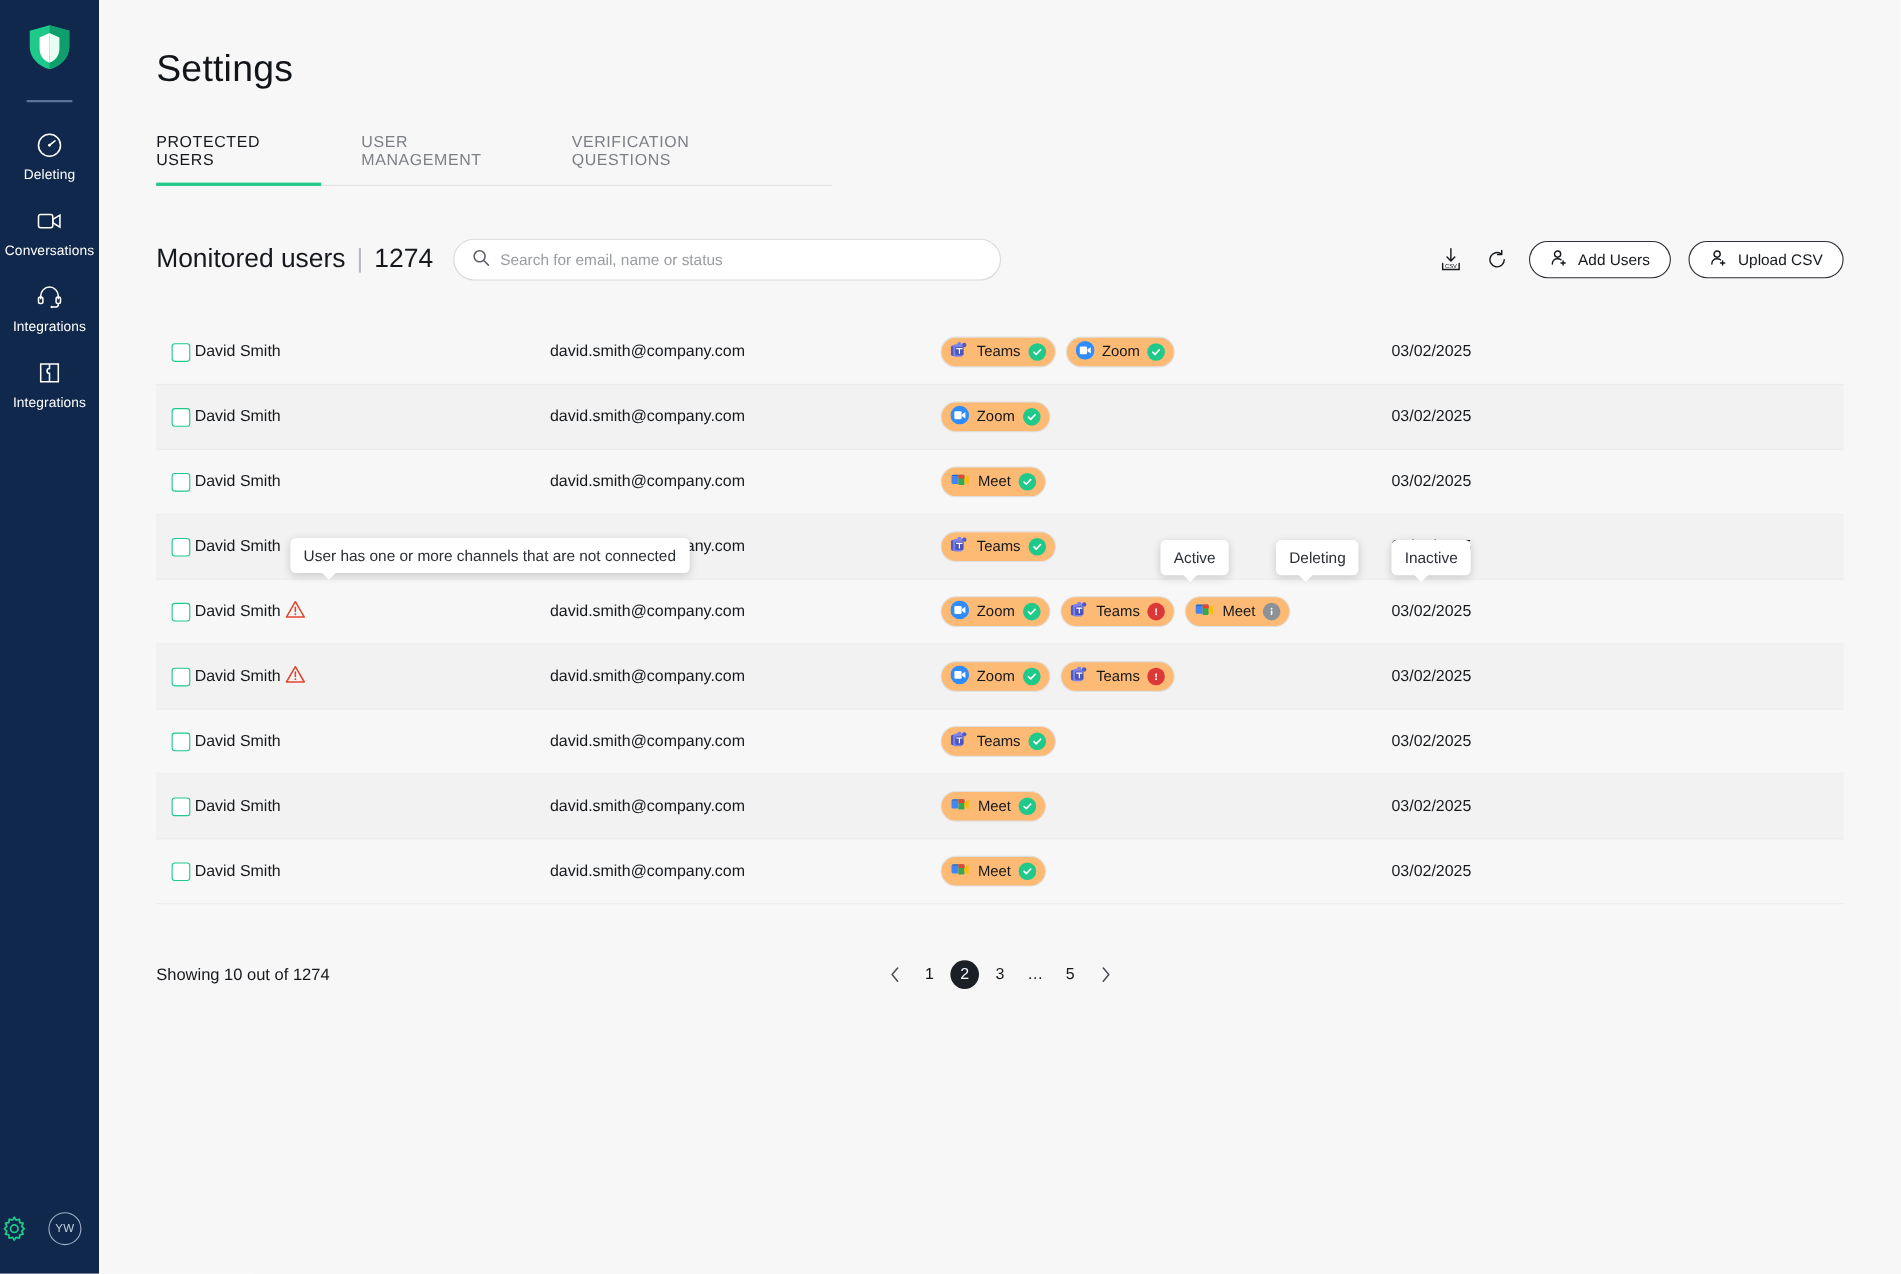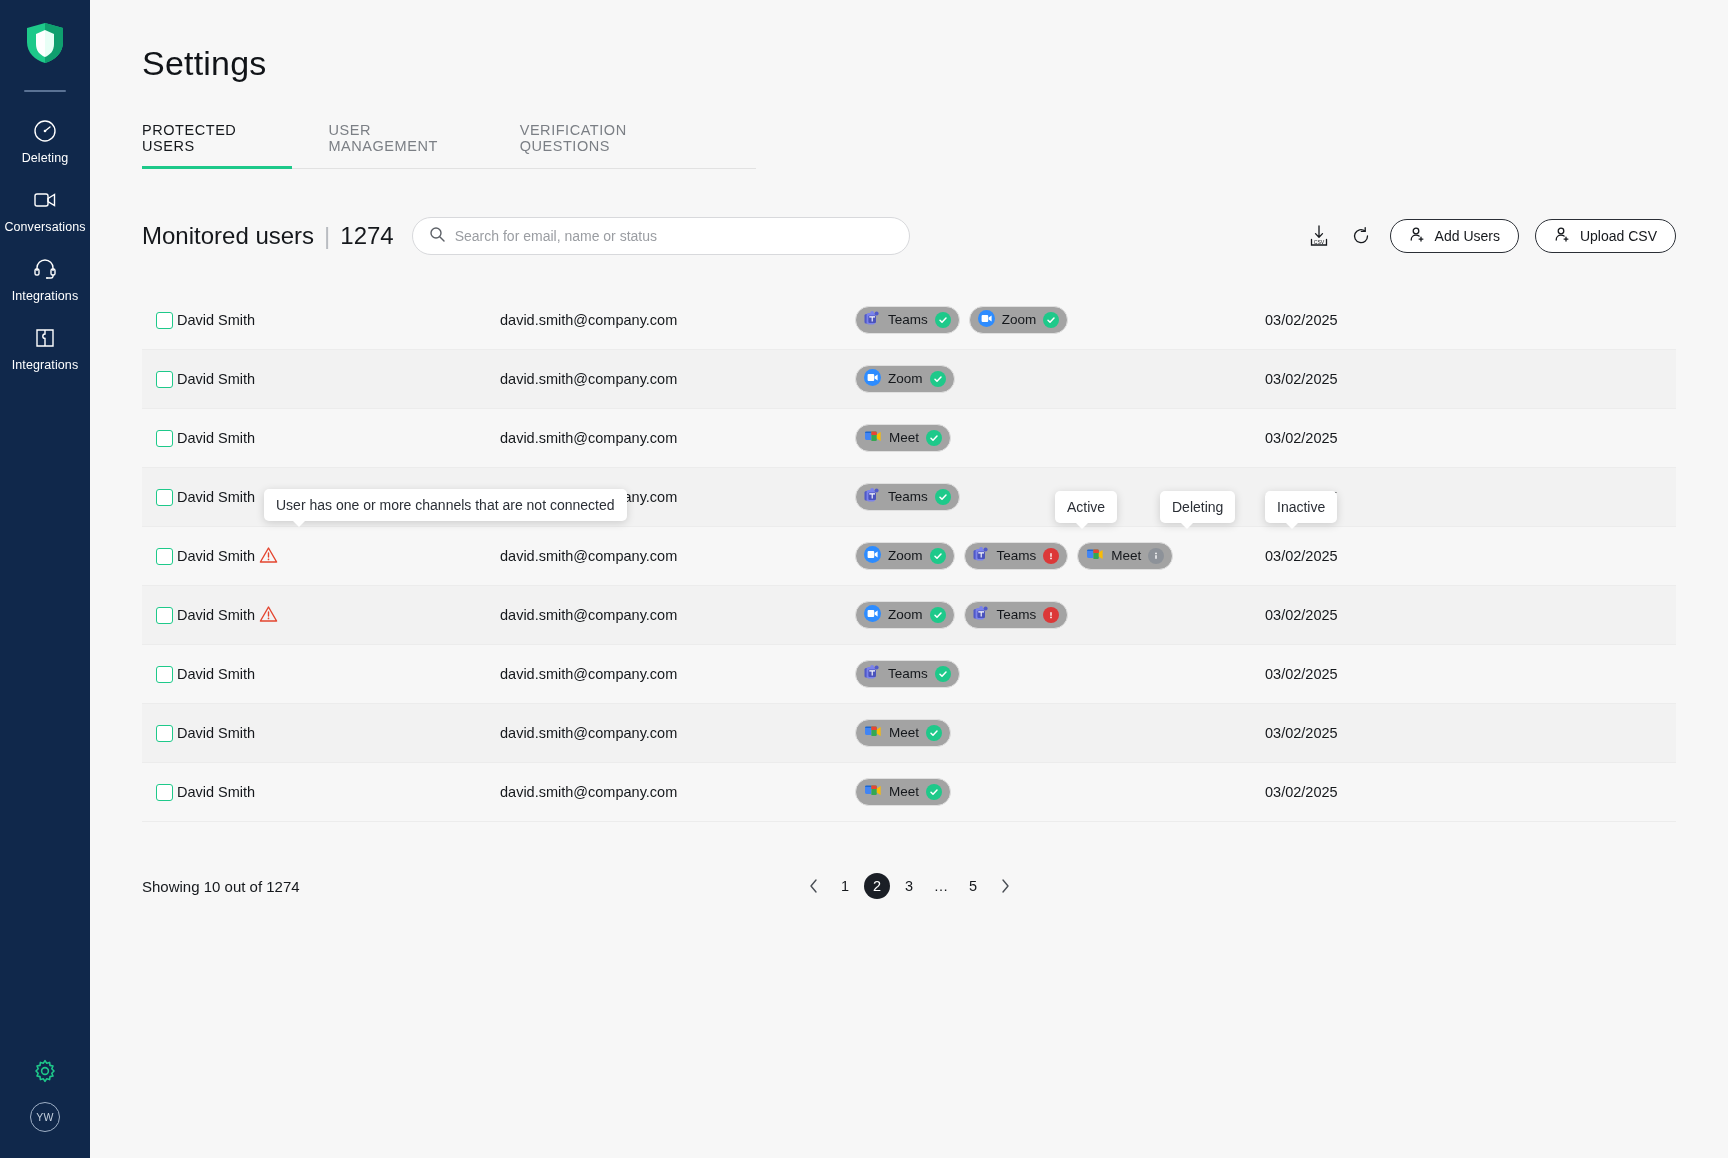--- a/index.html
+++ b/index.html
@@ -23,21 +23,21 @@
   .logo-divider { width: 42px; height: 2px; background: #5a7294; margin: 22px 0 14px; border-radius: 2px; }
   .nav-item {
     width: 90px; padding: 12px 0 10px;
     display: flex; flex-direction: column; align-items: center; gap: 7px;
     cursor: pointer;
   }
   .nav-item .nav-label { color: #ffffff; font-size: 12.5px; letter-spacing: .1px; }
   .nav-icon { width: 26px; height: 26px; display: block; }
   .sidebar-bottom {
     position: absolute; bottom: 26px; left: 0; width: 90px;
-    display: flex; flex-direction: column; align-items: center; gap: 18px;
+    display: flex; flex-direction: row; align-items: center; gap: 18px;
   }
   .avatar-circle {
     width: 30px; height: 30px; border-radius: 50%;
     border: 1.4px solid #9fb0c6;
     display: flex; align-items: center; justify-content: center;
     color: #c3cfdd; font-size: 10.5px; letter-spacing: .3px;
   }
 
   
   .main { flex: 1; height: 1158px; background: #f7f7f7; position: relative; overflow: hidden; }
@@ -96,21 +96,21 @@
   .cell-email { width: 355px; }
   .cell-channels { width: 410px; display: flex; align-items: center; gap: 9px; }
   .cell-date { flex: 1; }
   .checkbox {
     width: 17px; height: 17px; border: 1.6px solid #1ec98a; border-radius: 3px;
     background: #ffffff; flex: 0 0 17px; cursor: pointer;
   }
   .name-text { white-space: nowrap; }
 
   .chip {
-    height: 28px; border: 1px solid #e0e0e0; border-radius: 14px; background: #a3a3a3;
+    height: 28px; border: 1px solid #e0e0e0; border-radius: 14px; background: #fdba74;
     display: inline-flex; align-items: center; gap: 7px; padding: 0 8px 0 8px;
     font-size: 13.5px; color: #15181c; white-space: nowrap;
   }
   .chip .chip-label { line-height: 1; }
 
   .status-dot { width: 16px; height: 16px; border-radius: 50%; display: inline-flex; align-items: center; justify-content: center; flex: 0 0 16px; }
   .status-ok { background: #1ec98a; }
   .status-err { background: #dc3838; }
   .status-info { background: #8d9299; }
   .status-dot svg { display: block; }

